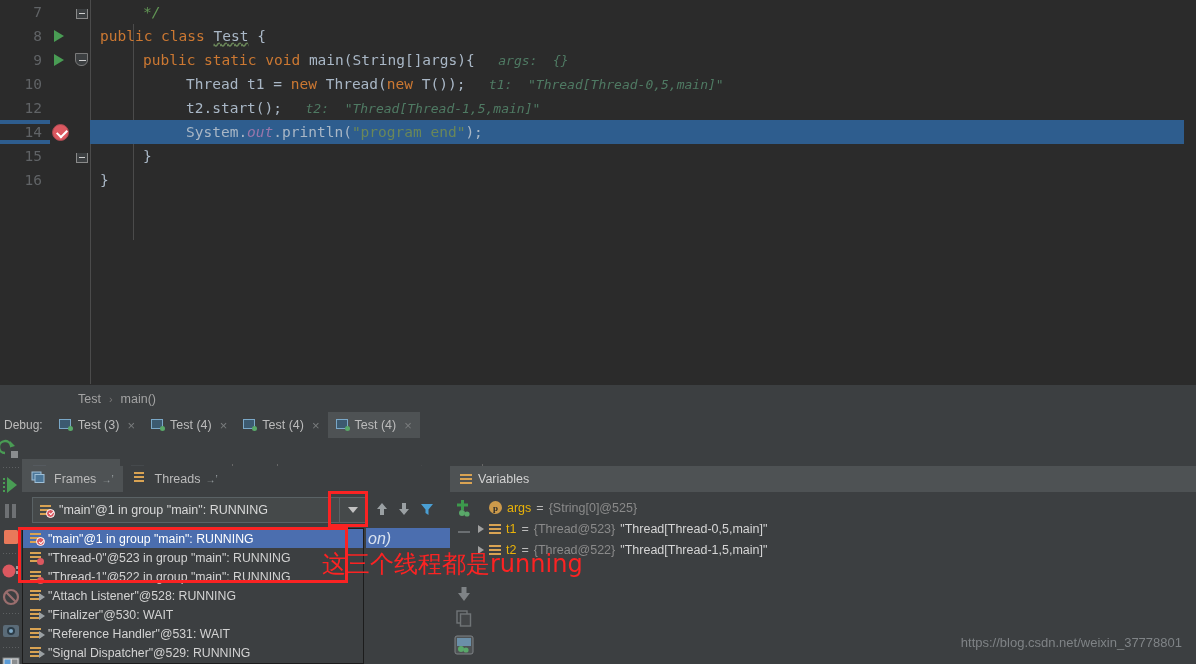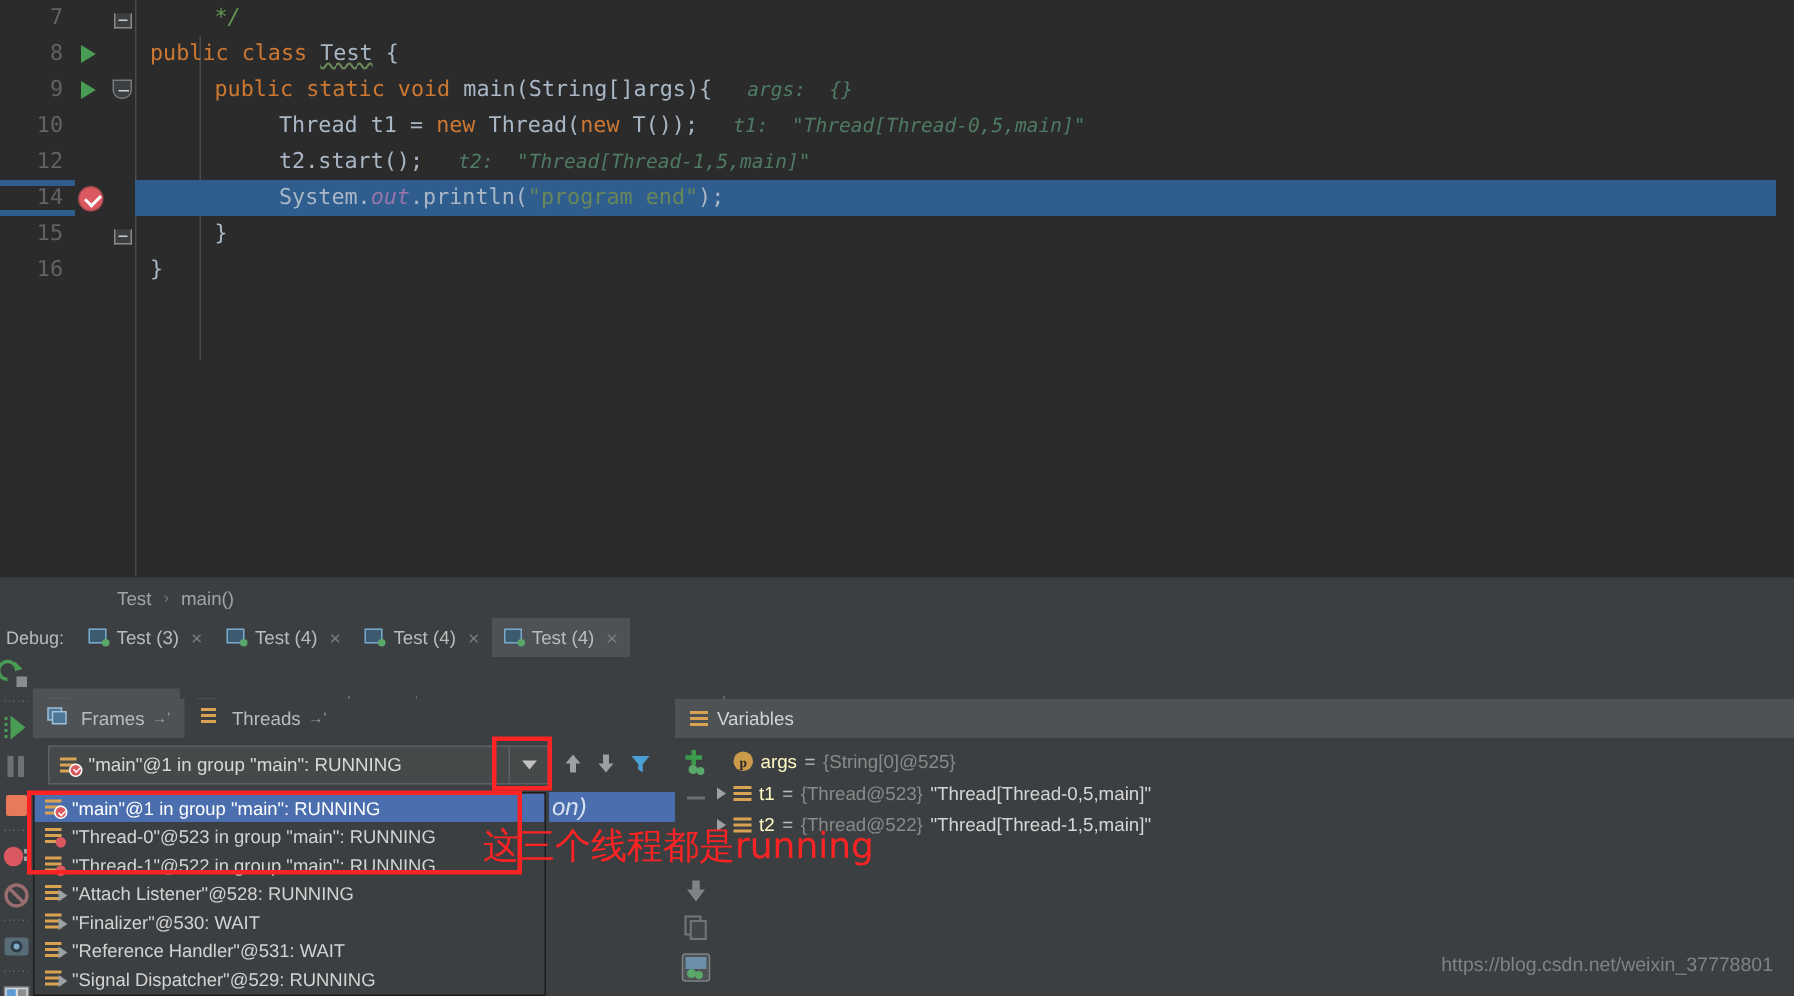--- a/index.html
+++ b/index.html
@@ -235,21 +235,21 @@
     background:#3c3f41;
   }
   #vars-rail{
     position:absolute; left:450px; top:492px; width:28px; height:172px;
     background:#3c3f41;
   }
   .vrow{
     position:relative; height:21px; display:flex;align-items:center;gap:5px;
     font-size:12.5px; color:#bbbbbb; white-space:nowrap;
   }
-  .vname{ color:#fef9c3;text-align:right; }
+  .vname{ color:#eab308;text-align:right; }
   .vtype{ color:#8a8a8a; }
   .vstr{ color:#d5d5d5; }
   .tri-right{
     width:0;height:0;border-left:6px solid #a0a0a0;
     border-top:4px solid transparent;border-bottom:4px solid transparent;
   }
 
   
   .ico-lines{ width:12px;height:12px;position:relative; }
   .ico-lines b{ position:absolute;left:0;width:12px;height:2px;background:#d9a353; }

